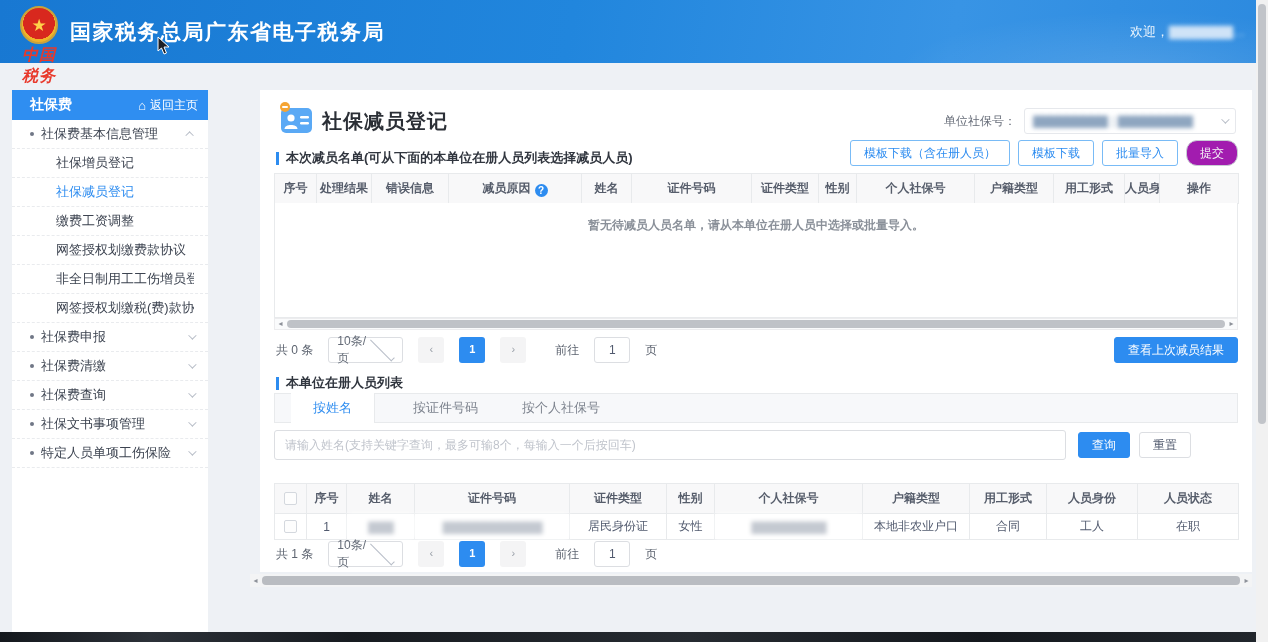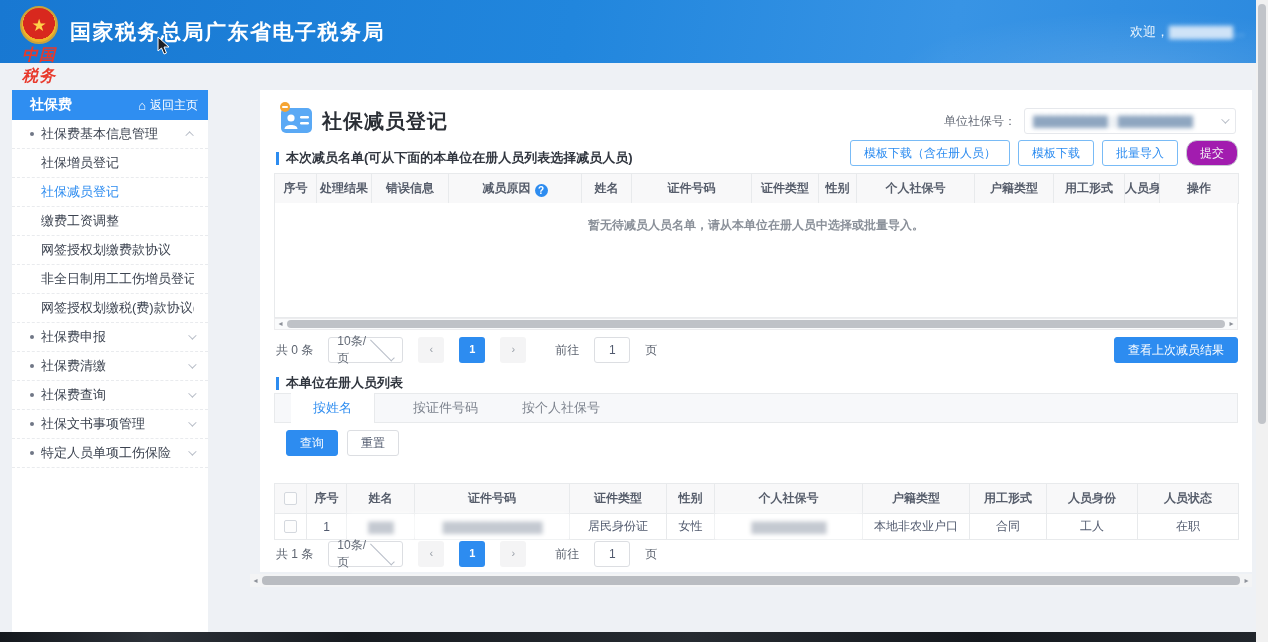--- a/index.html
+++ b/index.html
@@ -25,21 +25,21 @@
   .cursor { position:absolute; left:157px; top:36px; z-index:5; }
 
   
   .sidebar { position:absolute; left:12px; top:90px; width:196px; height:542px; background:#fff; }
   .sb-hdr { height:30px; background:#2f8ef1; color:#fff; display:flex; align-items:center; padding:0 10px 0 18px; }
   .sb-hdr .t { font-size:14px; font-weight:bold; flex:1; }
   .sb-home { font-size:12px; color:#fff; display:flex; align-items:center; gap:4px; cursor:pointer; }
   .home-glyph { font-size:13px; }
   .s-item { height:29px; display:flex; align-items:center; padding:0 14px 0 18px; border-bottom:1px dashed #e9ebee; font-size:13px; color:#3c4350; cursor:pointer; }
   .s-item .dot { width:4px; height:4px; border-radius:50%; background:#707786; margin-right:7px; flex:none; }
-  .s-item.child { padding-left:29px; }
+  .s-item.child { padding-left:44px; }
   .s-item.child.active { color:#2d8cf0; }
   .s-item .s-label { flex:1; white-space:nowrap; overflow:hidden; }
   .chev { display:inline-block; width:6px; height:6px; border-right:1.4px solid #b7bdc7; border-bottom:1.4px solid #b7bdc7; flex:none; }
   .chev.down { transform:rotate(45deg) translateY(-2px); }
   .chev.up { transform:rotate(-135deg) translateY(-2px); }
 
   
   .main { position:absolute; left:260px; top:90px; width:992px; height:482px; background:#fff; }
   .pt-icon { position:absolute; left:18px; top:11px; width:36px; height:36px; }
   .page-title { position:absolute; left:62px; top:18px; font-size:20px; font-weight:bold; color:#2b2f36; letter-spacing:1px; }
@@ -261,20 +261,21 @@
 
   <div class="sec sec2">本单位在册人员列表</div>
 
   <div class="tabs">
     <div class="tab active">按姓名</div>
     <div class="tab">按证件号码</div>
     <div class="tab">按个人社保号</div>
   </div>
 
   <div class="search-row">
+    <input class="search-input" placeholder="请输入姓名(支持关键字查询，最多可输8个，每输入一个后按回车)" style="">
     <button class="btn primary">查询</button>
     <button class="btn">重置</button>
   </div>
 
   <table class="tbl tbl2">
     <colgroup>
       <col style="width:32px">
         <col style="width:40px">
         <col style="width:68px">
         <col style="width:155px">

